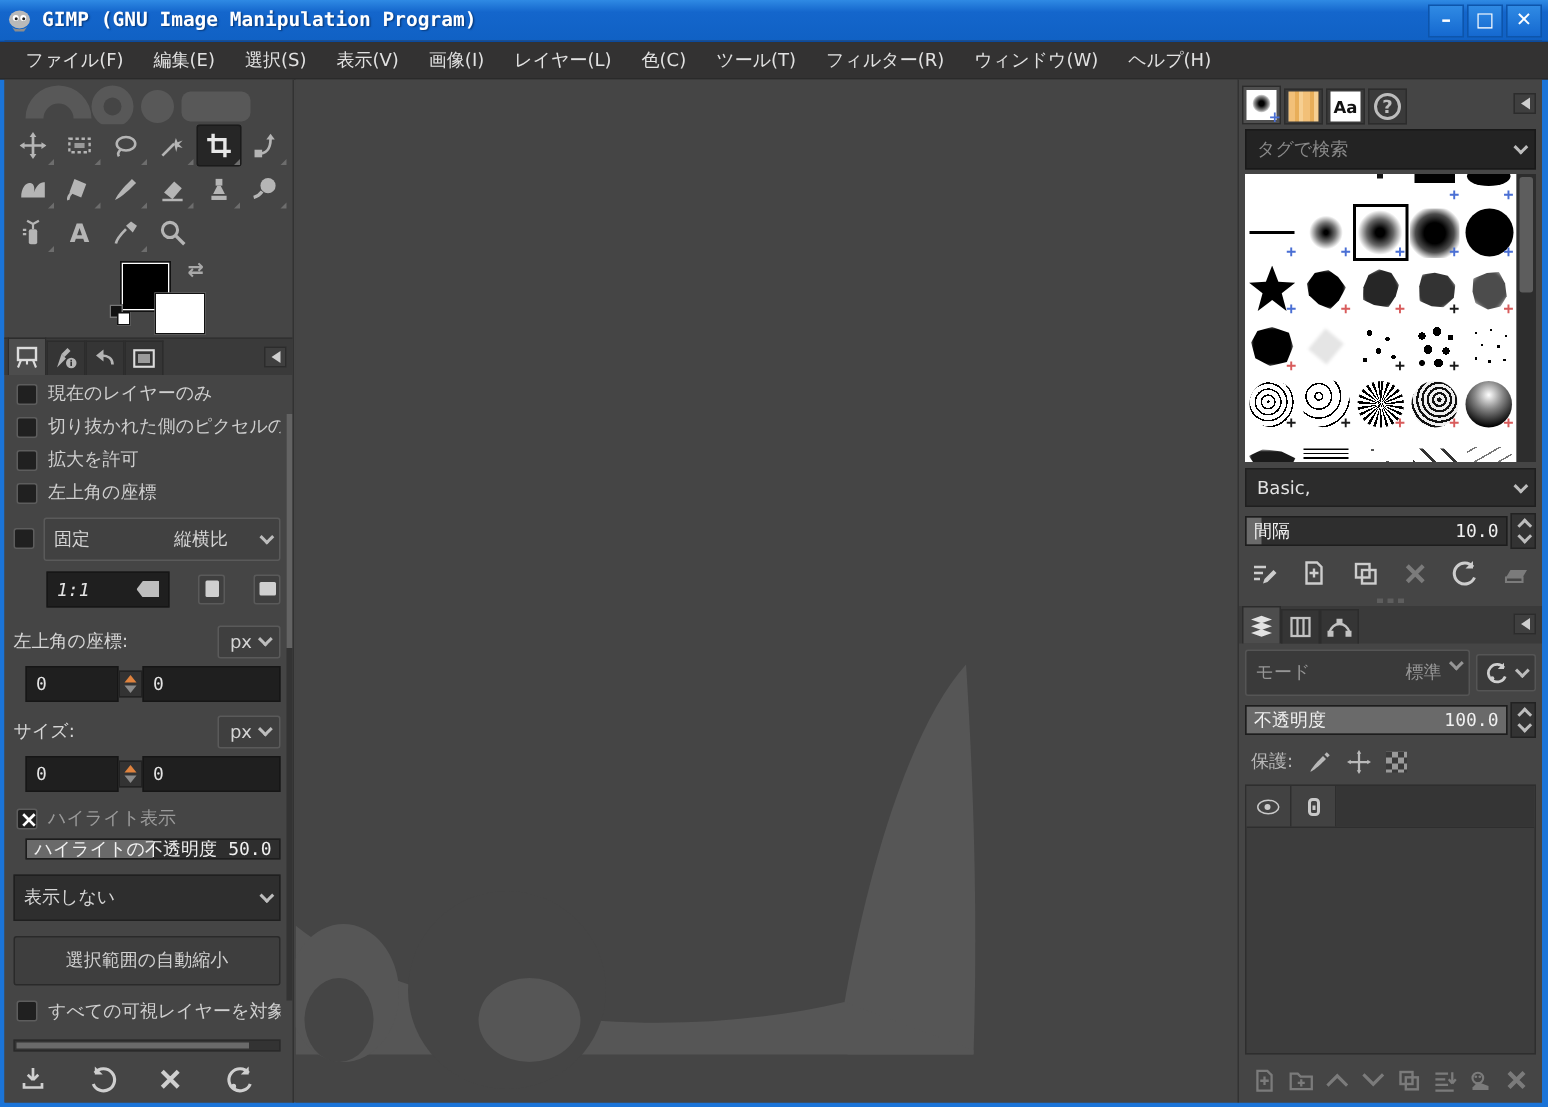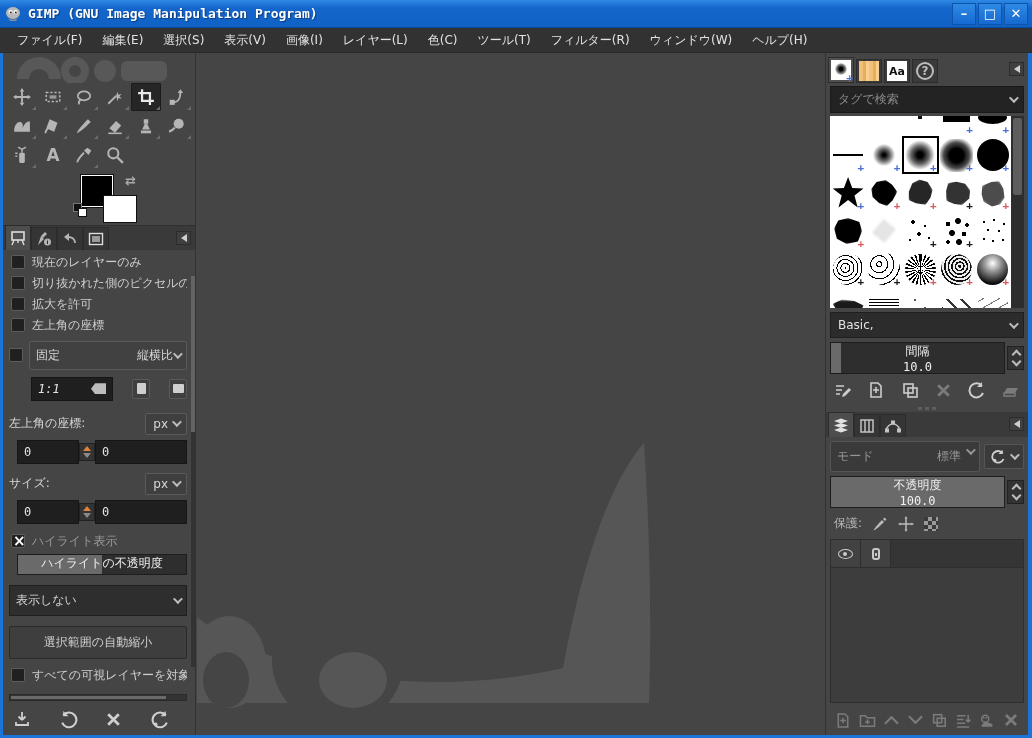--- a/index.html
+++ b/index.html
@@ -54,21 +54,21 @@
   .page-btn { width:18px; height:20px; border:1px solid #5a5a5a; border-radius:2px; background:#3f3f3f; display:flex; align-items:center; justify-content:center; flex:none; }
   .page-ic { width:9px; height:11px; background:#cfcfcf; border-radius:1px; }
   .page-ic.land { width:11px; height:9px; }
   .unit-row { display:flex; align-items:center; justify-content:space-between; margin:6px 0 2px; }
   .unit-dd { display:flex; align-items:center; gap:4px; border:1px solid #5a5a5a; border-radius:2px; background:#3f3f3f; padding:3px 7px; }
   .spin-row { display:flex; align-items:center; margin:3px 0 3px 8px; }
   .spin-entry { width:62px; }
   .spin-col { display:flex; flex-direction:column; gap:2px; background:#333; border:1px solid #222; padding:2px 3px; }
   .tri-up { width:0;height:0;border-left:4px solid transparent;border-right:4px solid transparent;border-bottom:5px solid #e0833e; }
   .tri-dn { width:0;height:0;border-left:4px solid transparent;border-right:4px solid transparent;border-top:5px solid #8a8a8a; }
-  .slider { position:relative; height:32px; background:#2e2e2e; border:1px solid #1d1d1d; display:flex; align-items:center; justify-content:space-between; padding:0 5px; overflow:hidden; margin:2px 0 6px 8px;flex-direction:column; }
+  .slider { position:relative; height:20px; background:#2e2e2e; border:1px solid #1d1d1d; display:flex; align-items:center; justify-content:space-between; padding:0 5px; overflow:hidden; margin:2px 0 6px 8px; }
   .slider .fill { position:absolute; left:0; top:0; bottom:0; background:#6a6a6a; }
   .slider span { position:relative; z-index:1; color:#f0f0f0; }
   .slider .val { font-family:"DejaVu Sans Mono",monospace; }
   .dd-box { display:flex; align-items:center; justify-content:space-between; background:#2e2e2e; border:1px solid #1f1f1f; padding:6px 6px; margin:4px 0;gap:48px; }
   .chev { width:7px; height:7px; border-right:2px solid #bdbdbd; border-bottom:2px solid #bdbdbd; transform:rotate(45deg) translateY(-2px); flex:none; }
   .push-btn { background:#3e3e3e; border:1px solid #2a2a2a; border-radius:2px; color:#d0d0d0; text-align:center; padding:7px 20px; margin:6px 0; }
   .hscroll { height:10px; background:#333; border:1px solid #2a2a2a; margin:8px 0 2px; position:relative; }
   .hscroll .thumb { position:absolute; left:1px; top:1px; bottom:1px; width:88%; background:#6a6a6a; }
   .bottom-btns { display:flex; justify-content:space-around; align-items:center; height:32px; flex:none; color:#cfcfcf; font-size:16px; padding:0 4px; }
   .bottom-btns .b { width:34px; text-align:center; }
@@ -368,21 +368,21 @@
         </div>
         <div class="chk-row">
           <span class="chk"></span>
           <span class="chk-label">左上角の座標</span>
         </div>
 
         <div class="fixed-row">
           <span class="chk"></span>
           <div class="fixed-frame">
             <span>固定</span>
-            <span style="display:flex;align-items:center;gap:0">
+            <span style="display:flex;align-items:center;gap:21px">
               <span>縦横比</span>
               <span class="chev"></span>
             </span>
           </div>
         </div>
 
         <div class="ratio-row">
           <div class="entry ratio-entry">
             <span>1:1</span>
             <span class="clear-ic"></span>

